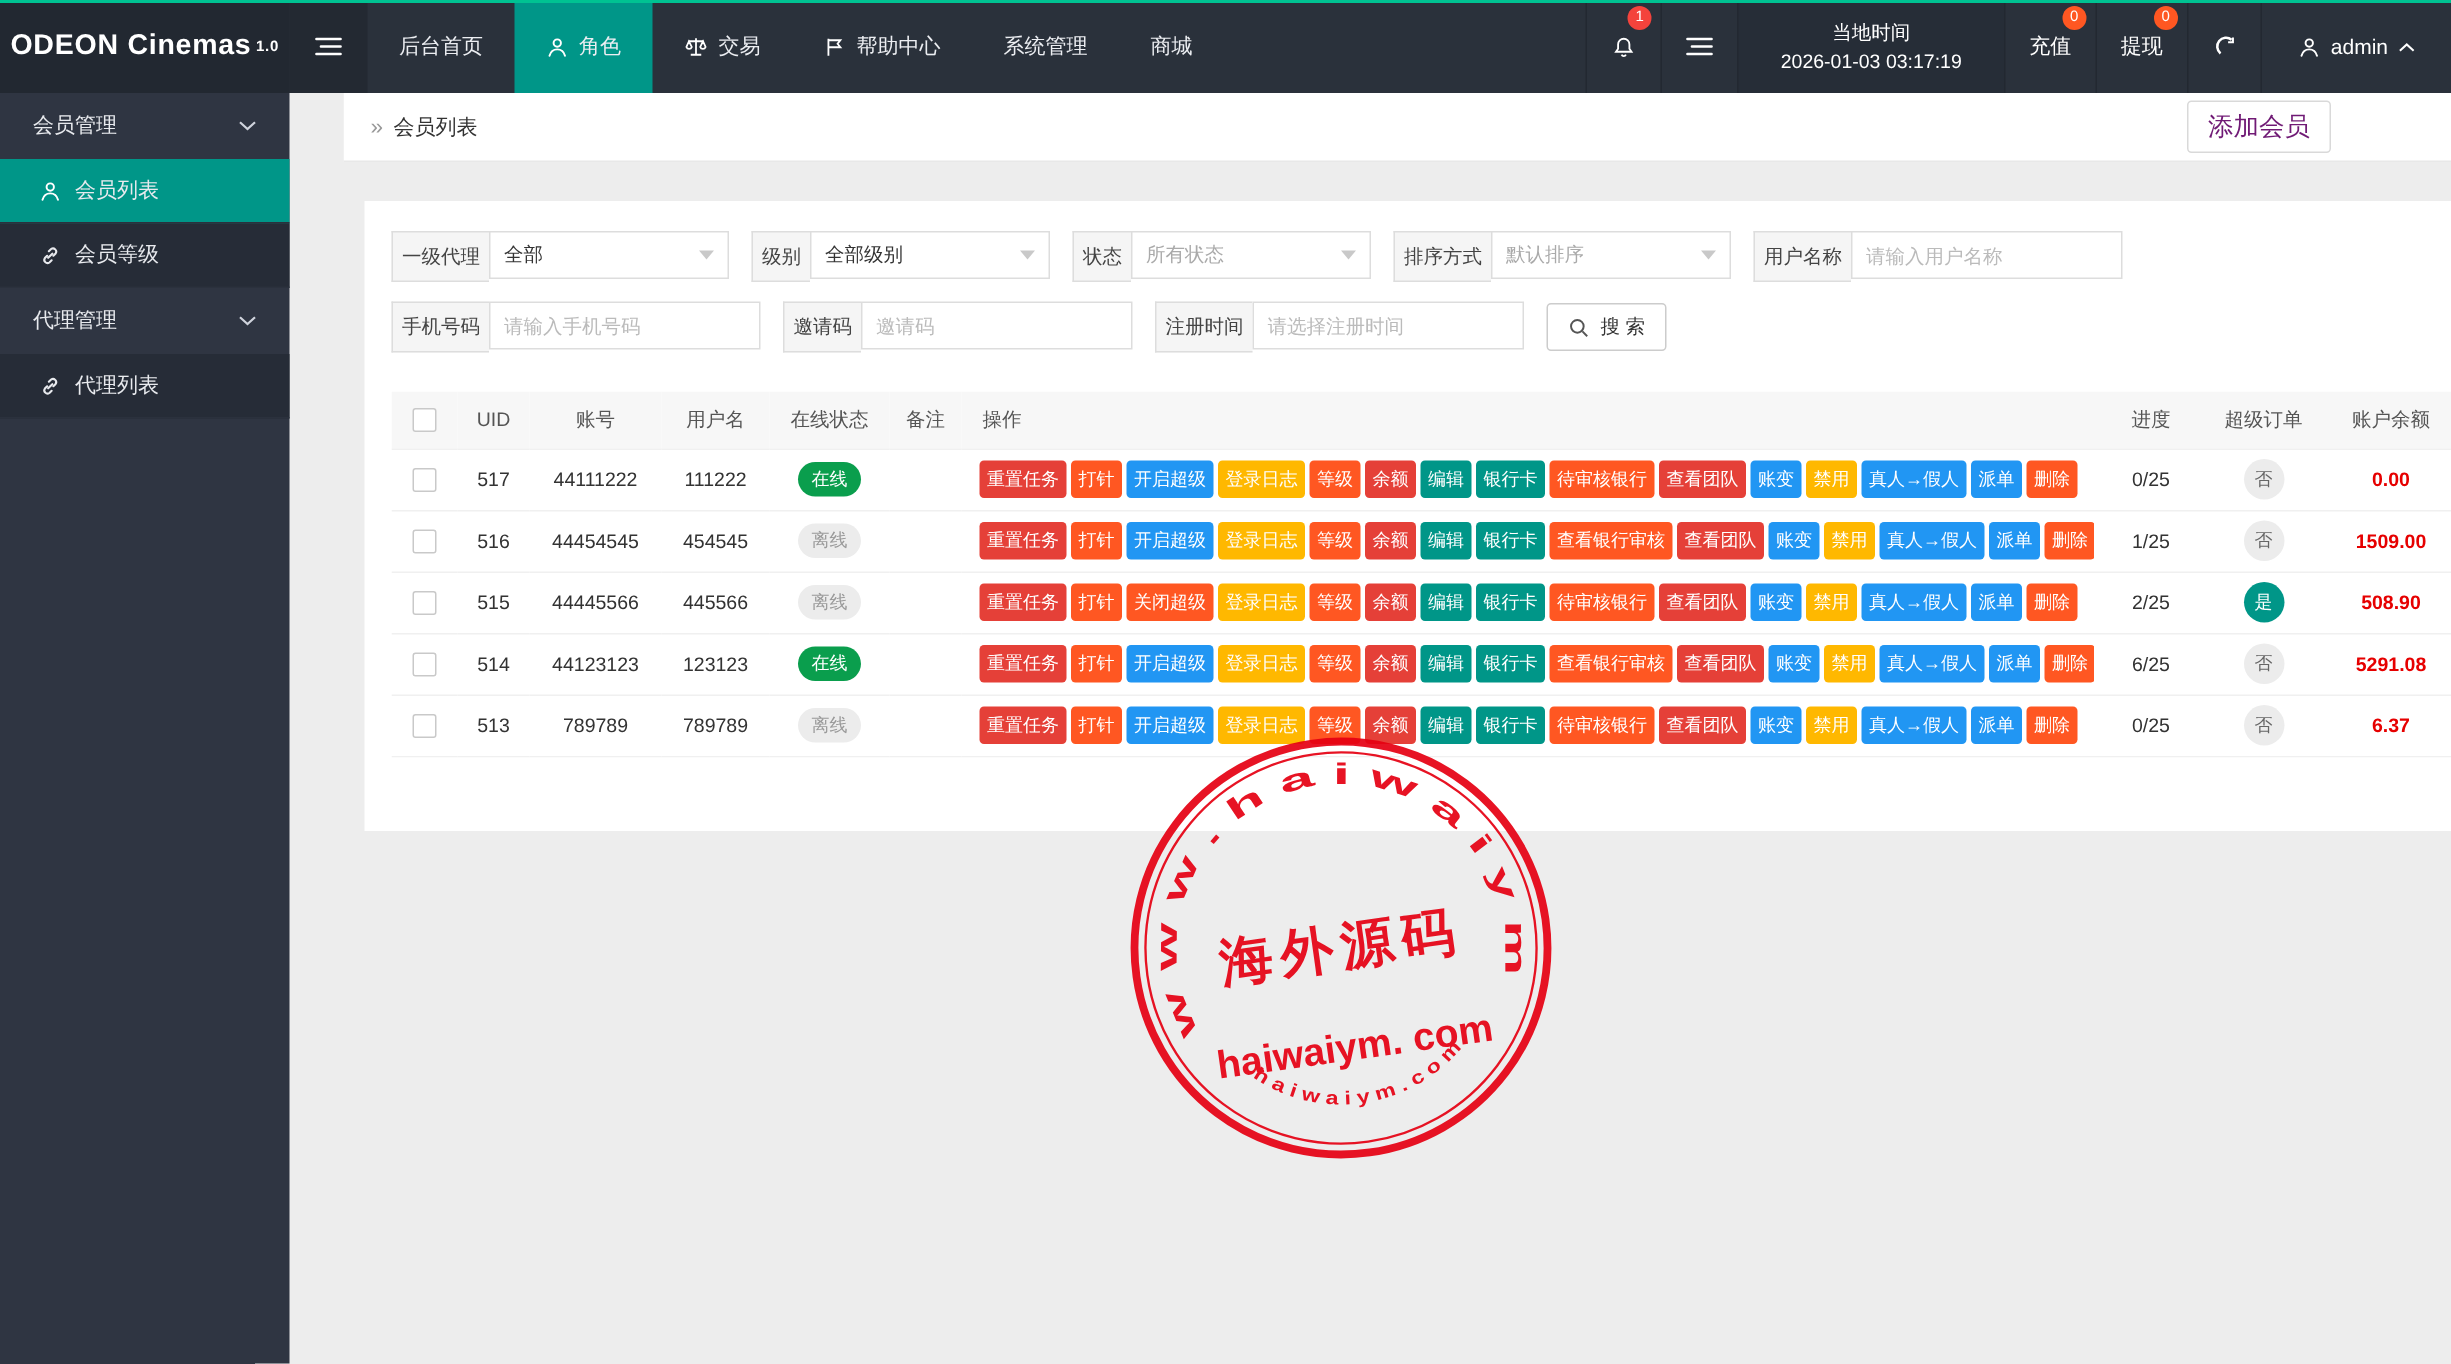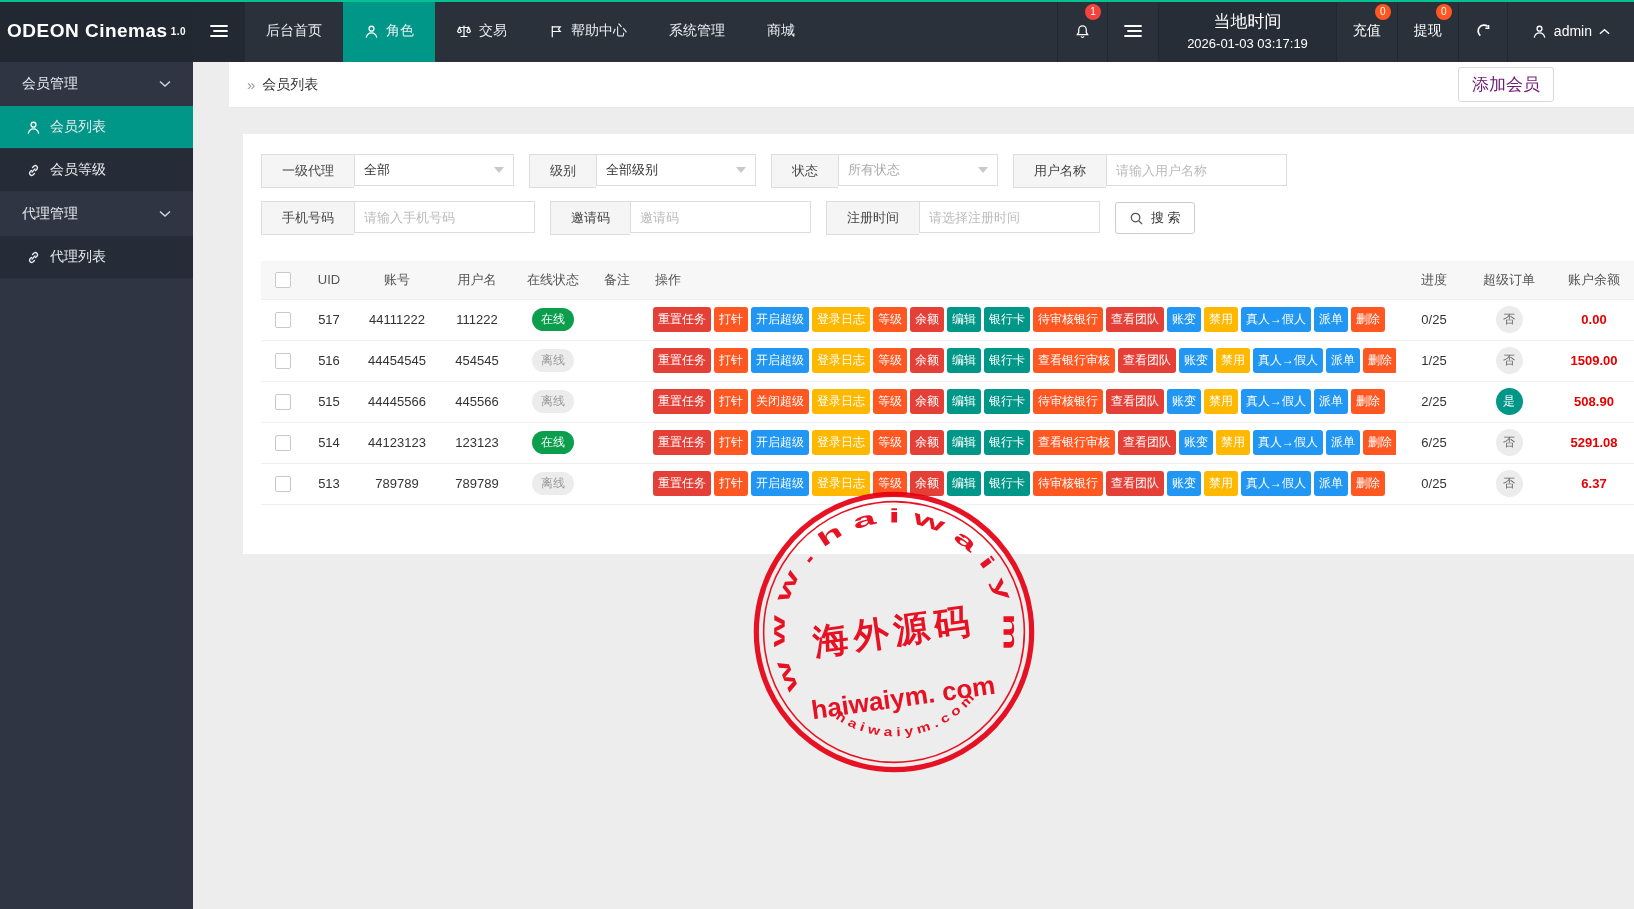--- a/index.html
+++ b/index.html
@@ -16,21 +16,21 @@
   .nav-toggle { width:52px; background:#232932; display:flex; align-items:center; justify-content:center; cursor:pointer; }
   .nav-items { display:flex; align-items:stretch; }
   .nav-item { display:flex; align-items:center; gap:7px; padding:0 21px; font-size:14px; color:#eceef2; cursor:pointer; }
   .nav-item.active { background:#009688; }
   .top-right { margin-left:auto; display:flex; align-items:stretch; }
   .tr-block { display:flex; align-items:center; padding:0 16px; position:relative; border-left:1px solid #222831; cursor:pointer; font-size:14px; }
   .badge { position:absolute; top:4px; right:6px; min-width:16px; height:16px; line-height:16px; border-radius:9px; font-size:10px; text-align:center; color:#fff; padding:0 4px; }
   .badge-red { background:#f4433c; }
   .badge-orange { background:#ff5722; }
   .time-block { flex-direction:column; justify-content:center; padding:0 28px; font-size:13px; line-height:1.5; background:#262d37; cursor:default; text-align:center; }
-  .time-block .tl { font-size:17px; }
+  .time-block .tl { font-size:13px; }
   .admin-block { gap:7px; padding:0 24px; }
   .icon { display:inline-flex; align-items:center; justify-content:center; }
 
   
   .shell { display:flex; height:863px;gap:36px; }
   .sidebar { width:193px; background:#2f3542; color:#e8eaee; flex-shrink:0; }
   .side-group { height:44px; display:flex; align-items:center; justify-content:space-between; padding:0 22px; font-size:14px; cursor:pointer; }
   .side-item { height:43px; display:flex; align-items:center; gap:9px; padding:0 26px; font-size:14px; background:#262c37; cursor:pointer; border-bottom:1px solid #2b313d; }
   .side-item.active { background:#009688; }
   .content { flex:1; overflow:hidden; }
@@ -40,21 +40,21 @@
   .crumb-arrow { color:#999; font-size:15px; margin-right:7px; }
   .crumb-title { color:#333; font-size:14px; }
   .add-btn { margin-left:auto; margin-right:62px; background:#fff; border:1px solid #d9d9d9; border-radius:3px; padding:5px 13px; font-size:17px; color:#701a75; cursor:pointer; }
 
   
   .panel { background:#fff; margin:26px 0 0 14px; padding:20px 0 0 18px; min-height:420px; }
 
   
   .filter-row { display:flex; align-items:center; margin-bottom:13px; }
   .fg { display:flex; align-items:stretch; margin-right:15px; }
-  .fl { background:#f5f5f5; border:1px solid #ddd; border-right:none; padding:7px 20px; font-size:13px; color:#444; white-space:nowrap; display:flex; align-items:center; }
+  .fl { background:#f5f5f5; border:1px solid #ddd; border-right:none; padding:7px 6px; font-size:13px; color:#444; white-space:nowrap; display:flex; align-items:center; }
   .fs { border:1px solid #ddd; background:#fff; width:160px; padding:0 9px; font-size:13px; color:#333; display:flex; align-items:center; justify-content:space-between; cursor:pointer; height:32px; }
   .fs .muted { color:#aaa; }
   .caret { width:0; height:0; border-left:5px solid transparent; border-right:5px solid transparent; border-top:6px solid #c9c9c9; }
   .fi { border:1px solid #ddd; width:181px; height:32px; padding:0 9px; font-size:13px; color:#333; outline:none; }
   .fi::placeholder { color:#bbb; }
   .search-btn { display:inline-flex; align-items:center; gap:7px; border:1px solid #ccc; background:#fff; border-radius:3px; height:32px; padding:0 13px; font-size:13px; color:#333; cursor:pointer; }
 
   
   .tbl-wrap { margin-top:26px; overflow:hidden; }
   table { border-collapse:collapse; table-layout:fixed; width:1451px; }
@@ -258,20 +258,27 @@
           <span class="fl">级别</span>
           <div class="fs">
             <span>全部级别</span>
             <i class="caret"></i>
           </div>
         </div>
         <div class="fg">
           <span class="fl">状态</span>
           <div class="fs">
             <span class="muted">所有状态</span>
+            <i class="caret"></i>
+          </div>
+        </div>
+        <div class="fg">
+          <span class="fl">排序方式</span>
+          <div class="fs">
+            <span class="muted">默认排序</span>
             <i class="caret"></i>
           </div>
         </div>
         <div class="fg">
           <span class="fl">用户名称</span>
           <input class="fi" placeholder="请输入用户名称" style="">
         </div>
       </div>
 
       <div class="filter-row">

